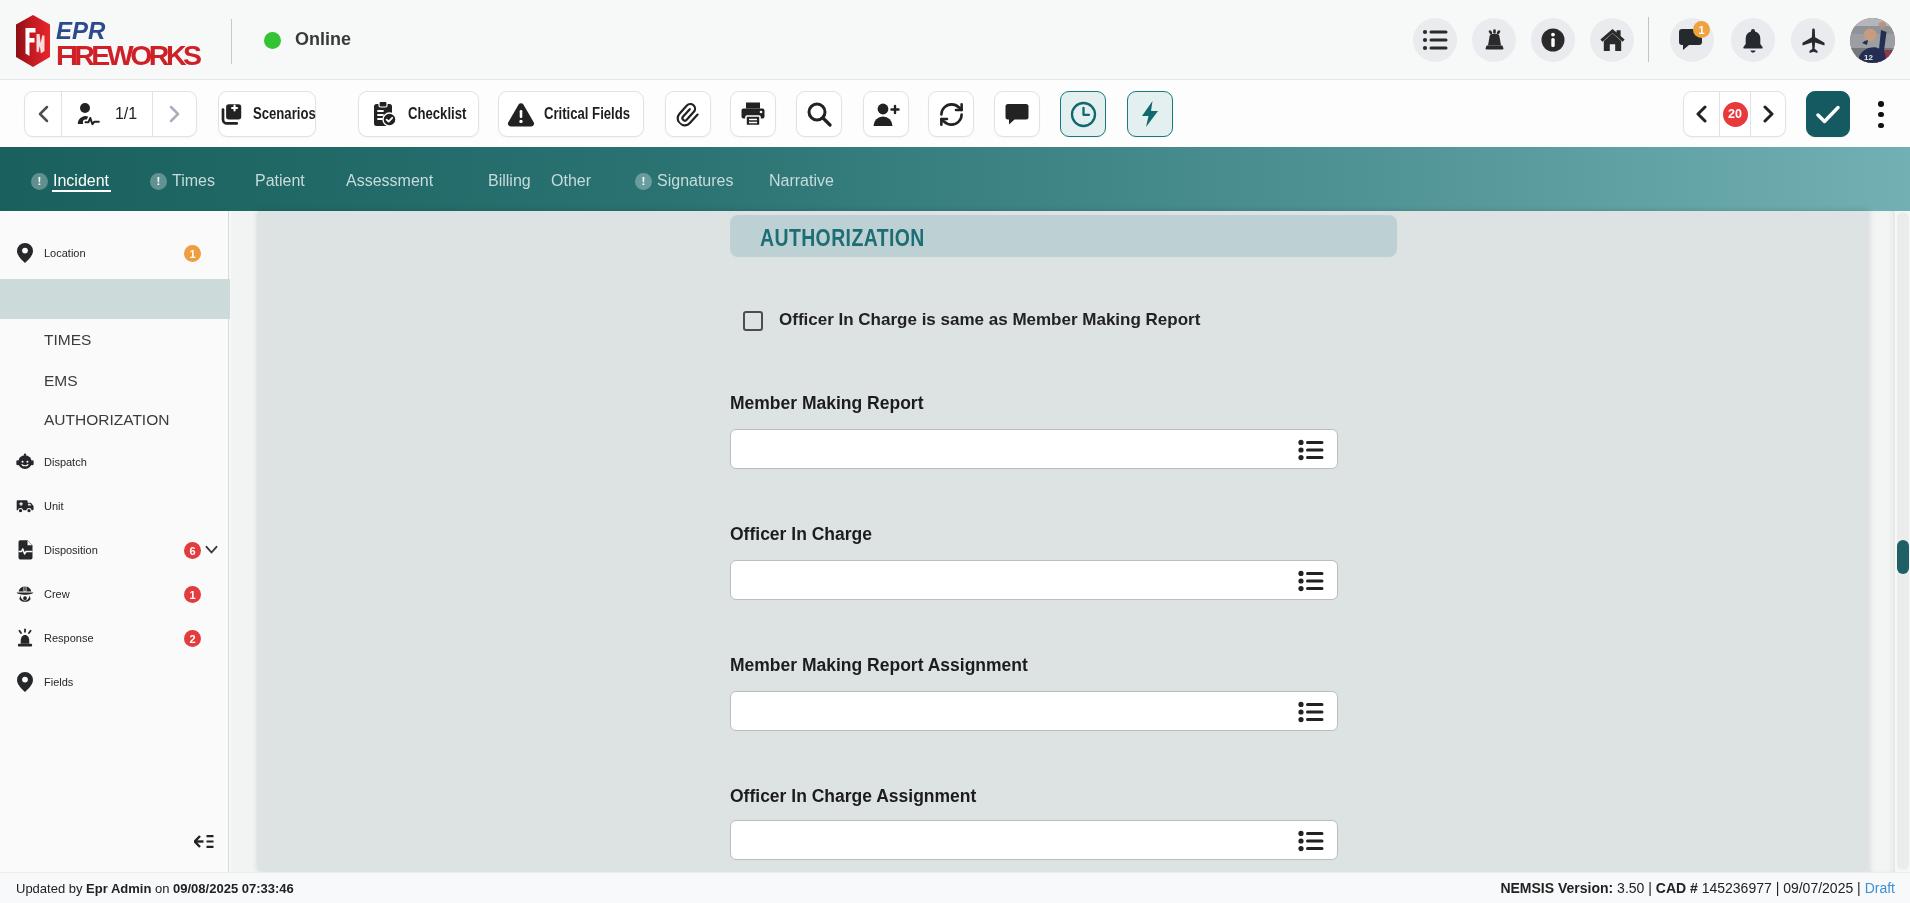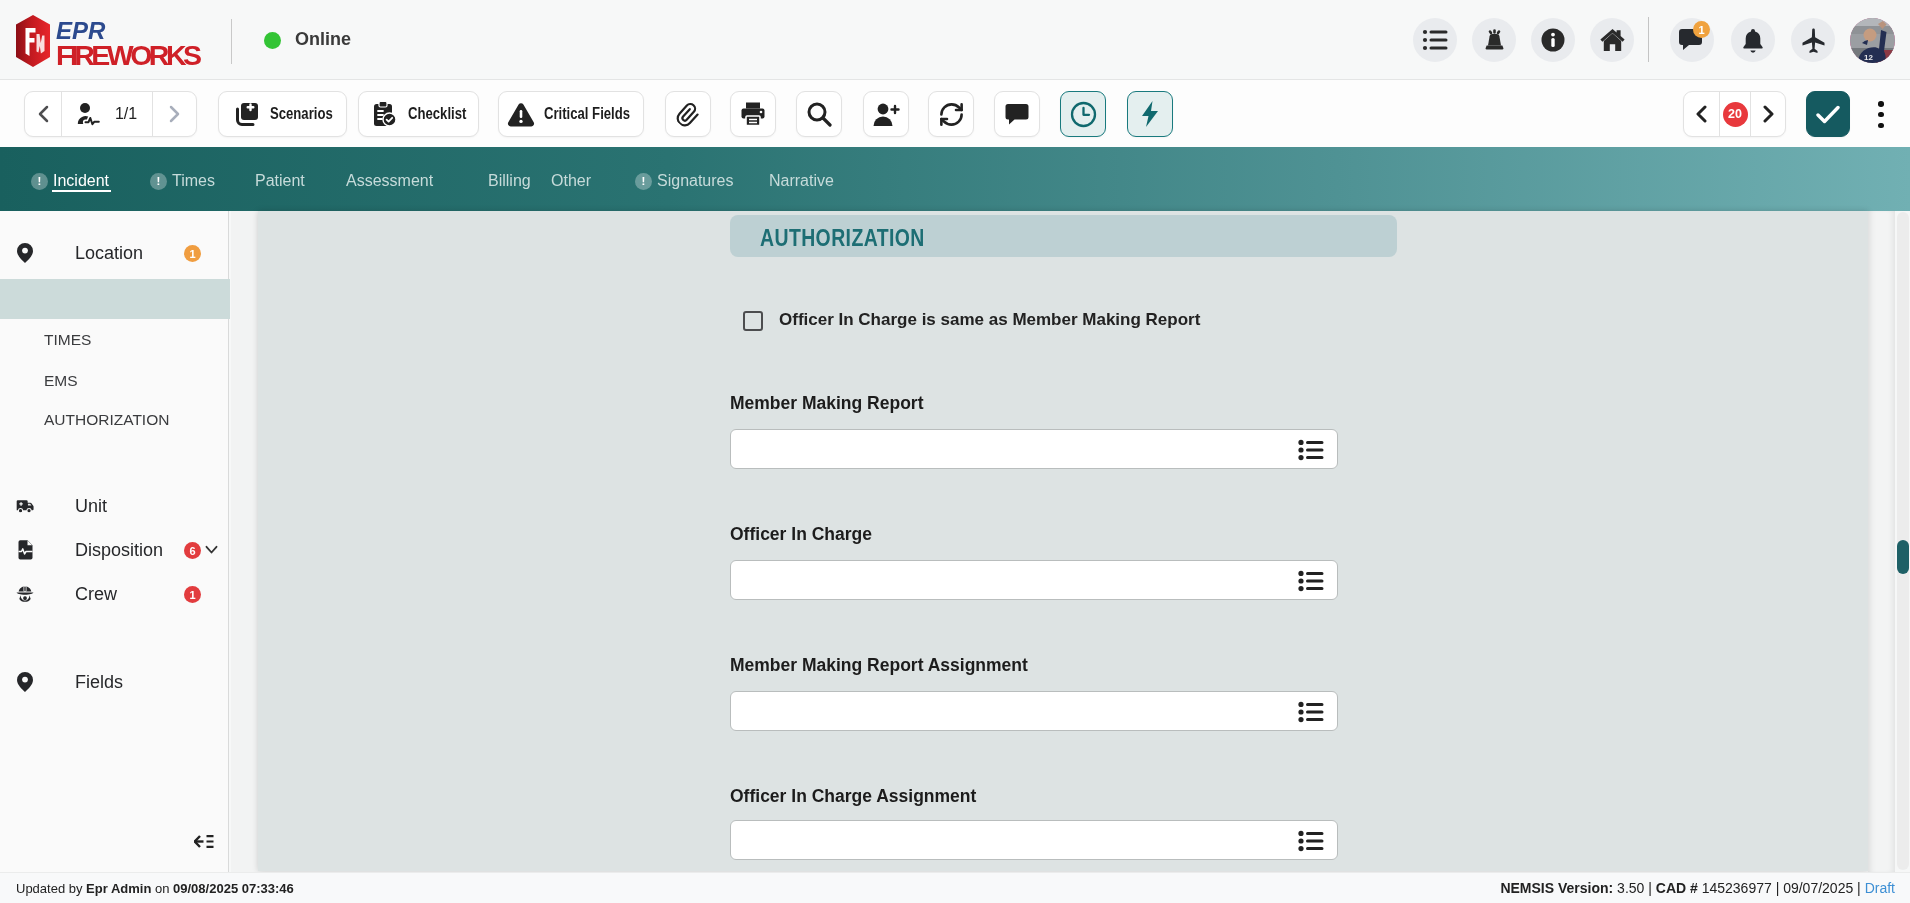--- a/index.html
+++ b/index.html
@@ -22,21 +22,21 @@
   
   #tealnav { position:absolute; left:0; top:147px; width:1910px; height:64px; background:linear-gradient(90deg,#19605e 0%, #2a7372 35%, #4f9294 70%, #71b0b3 100%); }
   .navitem { position:absolute; top:19px; height:30px; display:flex; align-items:center; font-size:16px; color:#c6dbda; }
   .navitem.active { color:#fff; }
   .bang { width:17px; height:17px; border-radius:50%; background:rgba(255,255,255,0.30); color:#fff; font-size:11.5px; font-weight:600; display:inline-flex; align-items:center; justify-content:center; margin-right:5px; }
 
   
   #sidebar { position:absolute; left:0; top:211px; width:229px; height:663px; background:#fafafa; border-right:1px solid #d9dada; }
   .srow { position:absolute; left:0; width:230px; height:44px; }
   .srow .sicon { position:absolute; left:16px; top:50%; transform:translateY(-50%); width:18px; height:20px; display:flex; align-items:center; justify-content:center; }
-  .srow .stxt { position:absolute; left:44px; top:50%; transform:translateY(-50%); font-size:18px; color:#26272a;margin-left:31px; }
+  .srow .stxt { position:absolute; left:44px; top:50%; transform:translateY(-50%); font-size:11px; color:#26272a; }
   .subrow { position:absolute; left:44px; font-size:15.5px; color:#3a3b3e; }
   .badge { position:absolute; left:184px; width:17px; height:17px; border-radius:50%; color:#fff; font-size:11px; font-weight:700; display:flex; align-items:center; justify-content:center; }
   .badge.red { background:#e23c3e; }
   .badge.orange { background:#f09d40; }
 
   
   #contentbg { position:absolute; left:231px; top:211px; width:1679px; height:661px; background:#f2f3f3; }
   #card { position:absolute; left:258px; top:211px; width:1610px; height:660px; background:#dde3e3; box-shadow:0 0 6px rgba(0,0,0,0.16); }
   #authbar { position:absolute; left:730px; top:215px; width:667px; height:42px; background:#bdd0d3; border-radius:8px; }
   #authtxt { position:absolute; left:760px; top:224px; font-size:24px; font-weight:700; color:#1d6e74; letter-spacing:0.5px; transform:scaleX(0.81); transform-origin:0 0; }
@@ -160,21 +160,21 @@
       </svg>
       <span style="font-size:16px; color:#222;">1/1</span>
     </div>
     <div style="flex:1; height:100%; display:flex; align-items:center; justify-content:center;">
       <svg width="11" height="18" viewBox="0 0 11 18" fill="none" stroke="#a8aebb" stroke-width="2.5" stroke-linecap="round" stroke-linejoin="round">
           <path d="M2 2 L9 9 L2 16"></path>
         </svg>
     </div>
   </div>
 
-  <div class="tbtn" style="left:218px; width:129px; gap:10px;">
+  <div class="tbtn" style="left:218px; width:98px; gap:10px;">
     <svg width="27" height="27" viewBox="0 0 27 27">
       <path d="M8 5 a3 3 0 0 1 3 -3 h11 a3 3 0 0 1 3 3 v11 a3 3 0 0 1 -3 3 h-11 a3 3 0 0 1 -3 -3 Z" fill="#222"></path>
       <path d="M14.7 6.2 h5.6 M17.5 3.4 v5.6" stroke="#fff" stroke-width="2.4" stroke-linecap="round"></path>
       <path d="M4.5 8 v11 a4.5 4.5 0 0 0 4.5 4.5 h11" fill="none" stroke="#222" stroke-width="3" stroke-linecap="round"></path>
     </svg>
     <span class="lbl" style="width:62px;">Scenarios</span>
   </div>
 
   <div class="tbtn" style="left:358px; width:121px; gap:10px;">
     <svg width="28" height="28" viewBox="0 0 28 28">
@@ -301,20 +301,34 @@
     <div class="stxt">Location</div>
     <div class="badge orange" style="top:14px;">1</div>
   </div>
 
   <div style="position:absolute; left:0; top:68px; width:230px; height:40px; background:#ccdbda;"></div>
 
   <div class="subrow" style="top:120px;">TIMES</div>
   <div class="subrow" style="top:161px;">EMS</div>
   <div class="subrow" style="top:200px;">AUTHORIZATION</div>
 
+  <div class="srow" style="top:229px;">
+    <div class="sicon">
+      <svg width="20" height="20" viewBox="0 0 20 20">
+        <circle cx="10" cy="10.2" r="7.6" fill="#26272a"></circle>
+        <circle cx="10" cy="1.9" r="1.3" fill="#26272a"></circle>
+        <rect x="0.4" y="8" width="3.2" height="5.6" rx="1.5" fill="#26272a"></rect>
+        <rect x="16.4" y="8" width="3.2" height="5.6" rx="1.5" fill="#26272a"></rect>
+        <circle cx="7.3" cy="9.7" r="1.15" fill="#fafafa"></circle>
+          <circle cx="12.7" cy="9.7" r="1.15" fill="#fafafa"></circle>
+        <path d="M6.8 13 a4.2 3.2 0 0 0 6.4 0" fill="none" stroke="#fafafa" stroke-width="1.4" stroke-linecap="round"></path>
+      </svg>
+    </div>
+    <div class="stxt">Dispatch</div>
+  </div>
 
   <div class="srow" style="top:273px;">
     <div class="sicon">
       <svg width="21" height="18" viewBox="0 0 21 18">
         <path d="M0.8 3.6 a1.4 1.4 0 0 1 1.4 -1.4 h10 a1.4 1.4 0 0 1 1.4 1.4 v1.6 h3.1 a1.9 1.9 0 0 1 1.5 0.8 l1.9 2.6 a2 2 0 0 1 0.4 1.2 v3 a1.2 1.2 0 0 1 -1.2 1.2 h-18.5 Z" fill="#26272a"></path>
         <circle cx="5.3" cy="14.4" r="2.5" fill="#26272a" stroke="#fafafa" stroke-width="1.2"></circle>
         <circle cx="15.2" cy="14.4" r="2.5" fill="#26272a" stroke="#fafafa" stroke-width="1.2"></circle>
         <path d="M5.9 4.6 v4 M3.9 6.6 h4" stroke="#fafafa" stroke-width="1.5"></path>
         <path d="M13.9 6.3 h2.6 l1.5 2.2 h-4.1 Z" fill="#fafafa" opacity="0.9"></path>
       </svg>
@@ -344,20 +358,31 @@
         <path d="M9.2 1 h2.6 v6 h-2.6 Z" fill="#26272a" stroke="#fafafa" stroke-width="0.9"></path>
         <path d="M0.8 8.2 h19.4 c0 1.4 -4.3 2.6 -9.7 2.6 c-5.4 0 -9.7 -1.2 -9.7 -2.6 Z" fill="#26272a"></path>
         <path d="M5.3 11.5 a5.2 6 0 0 0 10.4 0 l1.4 4.2 a7.5 6.5 0 0 1 -13.2 0 Z" fill="#26272a"></path>
         <rect x="8.4" y="12.5" width="4.2" height="4.6" rx="1.8" fill="#26272a"></rect>
       </svg>
     </div>
     <div class="stxt">Crew</div>
     <div class="badge red" style="top:14px;">1</div>
   </div>
 
+  <div class="srow" style="top:405px;">
+    <div class="sicon">
+      <svg width="19" height="20" viewBox="0 0 19 20">
+          <path d="M5 16 L5 13 C5 9.2 6.8 6.8 9.5 6.8 C12.2 6.8 14 9.2 14 13 L14 16 Z" fill="#26272a"></path>
+          <rect x="2" y="16" width="15" height="2.9" rx="1" fill="#26272a"></rect>
+          <path d="M9.5 0.8 L9.5 3.5 M3.6 2.4 L5.3 4.7 M15.4 2.4 L13.7 4.7" stroke="#26272a" stroke-width="1.9" stroke-linecap="round"></path>
+        </svg>
+    </div>
+    <div class="stxt">Response</div>
+    <div class="badge red" style="top:14px;">2</div>
+  </div>
 
   <div class="srow" style="top:449px;">
     <div class="sicon">
       <svg width="16" height="20" viewBox="0 0 16 20">
           <path d="M8 0 a8 8 0 0 1 8 8 c0 5 -5.5 9.5 -8 12 c-2.5 -2.5 -8 -7 -8 -12 a8 8 0 0 1 8 -8 Z" fill="#26272a"></path>
           <circle cx="8" cy="7.6" r="2.9" fill="#fafafa"></circle>
         </svg>
     </div>
     <div class="stxt">Fields</div>
   </div>

